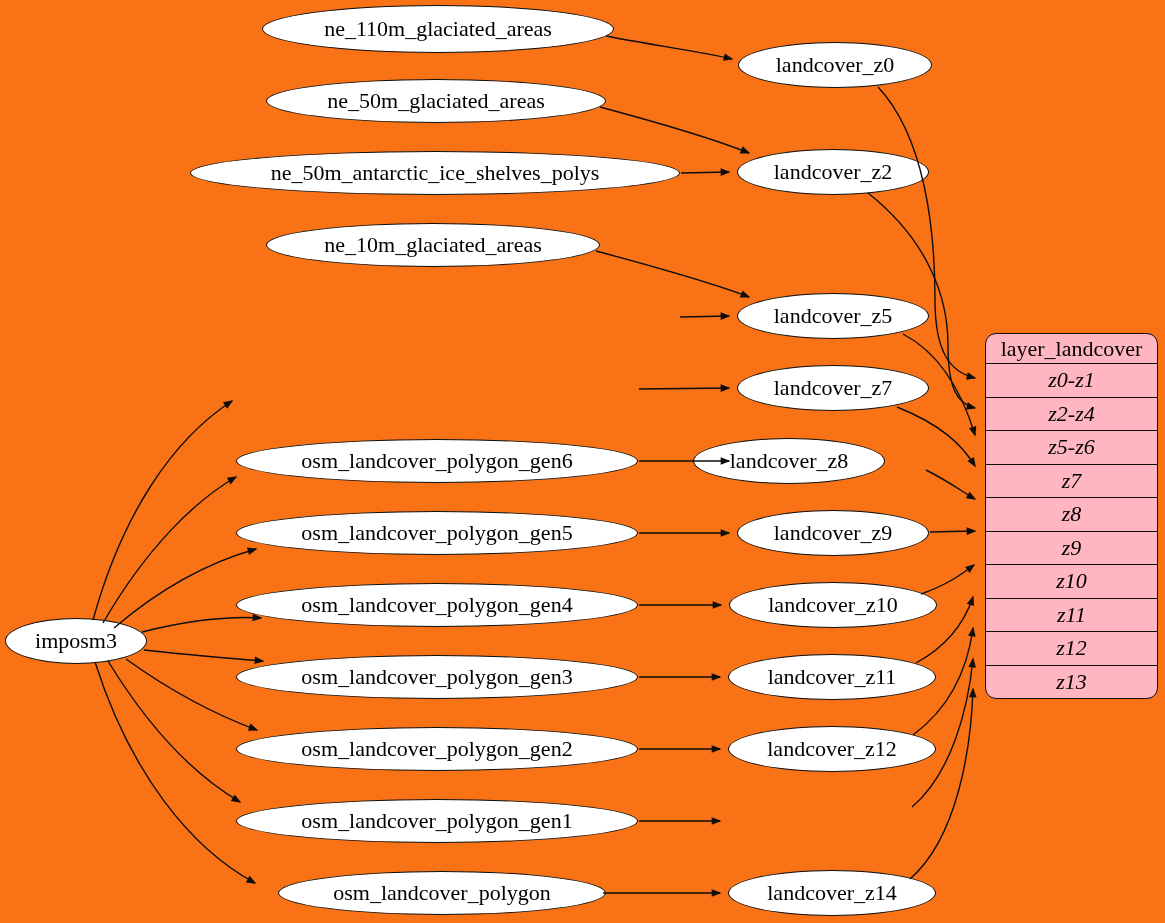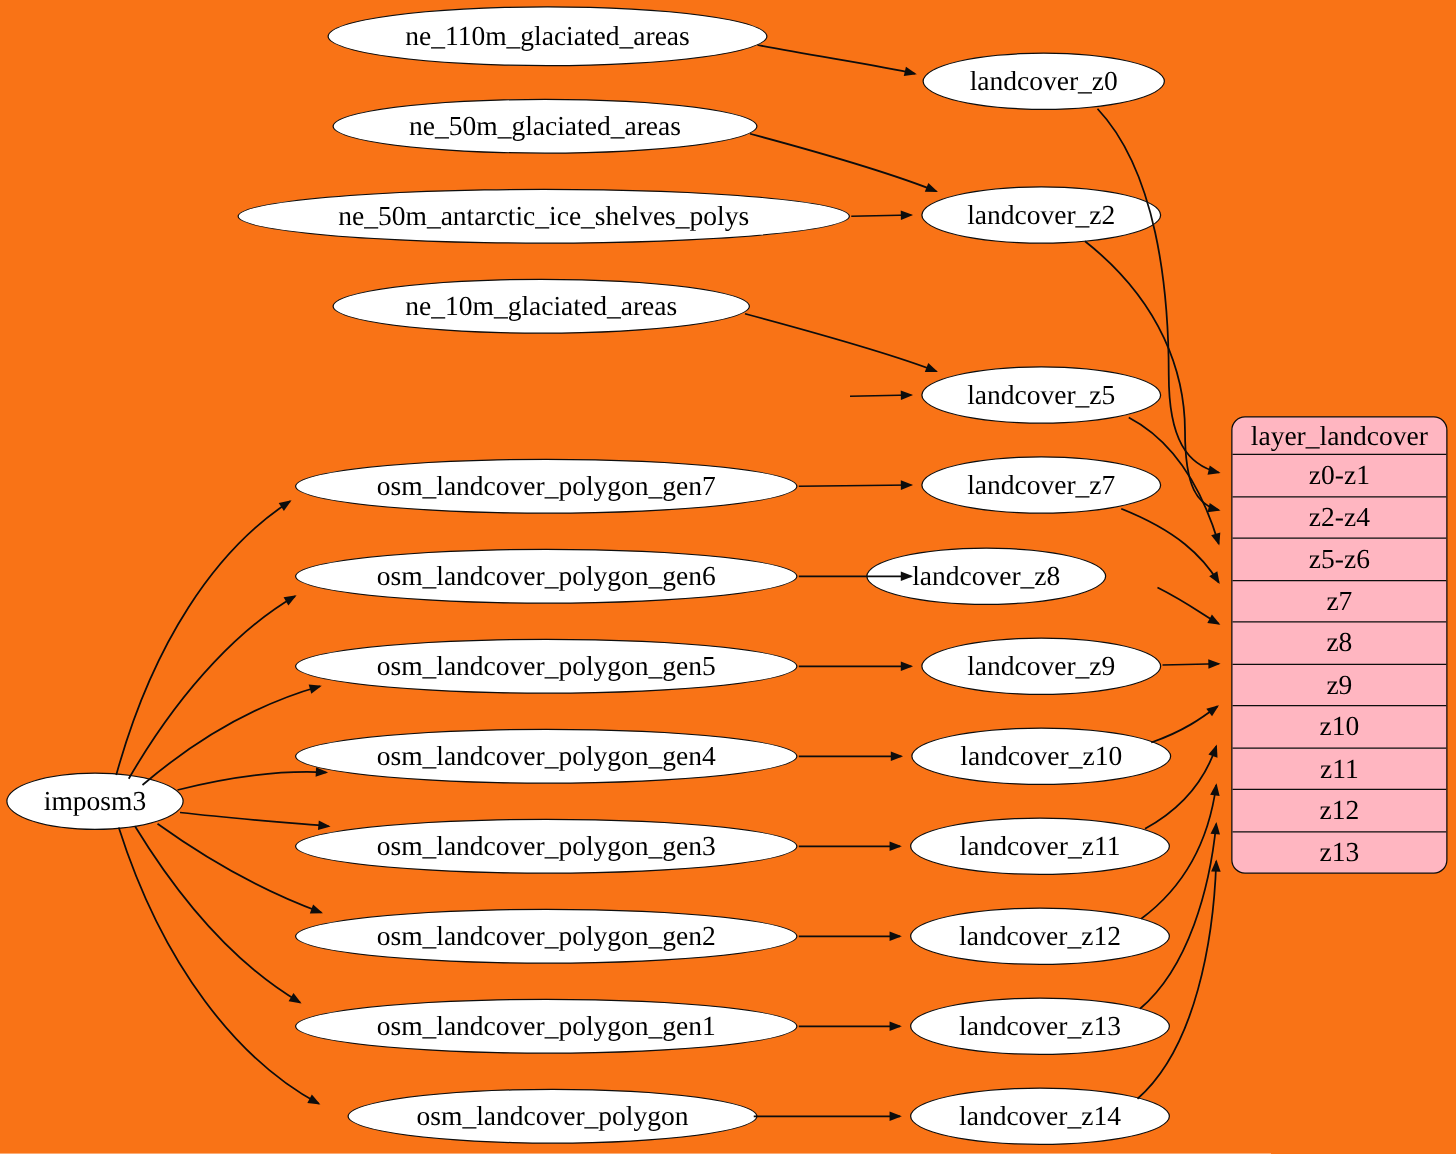--- a/index.html
+++ b/index.html
@@ -21,42 +21,39 @@
     box-sizing:border-box; background:#ffb6c1;
     border:1.5px solid #0d0d0d; border-radius:11px;
     display:flex; flex-direction:column; z-index:1;
     font-size:22px; line-height:1;
   }
   .record-header {
     flex:0 0 29px; display:flex; align-items:center; justify-content:center;
   }
   .record-row {
     flex:1 1 auto; border-top:1.4px solid #0d0d0d;
-    display:flex; align-items:center; justify-content:center;
+    display:flex; align-items:center; justify-content:center;font-style:italic;
   }
 </style>
 </head>
 <body>
 
 <div class="canvas">
 
   <div class="node" style="left:262px;top:5px;width:352px;height:48px">
       <span>ne_110m_glaciated_areas</span>
     </div>
   <div class="node" style="left:266px;top:79px;width:340px;height:44px">
       <span>ne_50m_glaciated_areas</span>
     </div>
   <div class="node" style="left:190px;top:151px;width:490px;height:44px">
       <span>ne_50m_antarctic_ice_shelves_polys</span>
     </div>
   <div class="node" style="left:266px;top:223px;width:334px;height:44px">
       <span>ne_10m_glaciated_areas</span>
-    </div>
-  <div class="node" style="left:236px;top:367px;width:402px;height:44px">
-      <span>osm_landcover_polygon_gen7</span>
     </div>
   <div class="node" style="left:236px;top:439px;width:402px;height:44px">
       <span>osm_landcover_polygon_gen6</span>
     </div>
   <div class="node" style="left:236px;top:511px;width:402px;height:44px">
       <span>osm_landcover_polygon_gen5</span>
     </div>
   <div class="node" style="left:236px;top:583px;width:402px;height:44px">
       <span>osm_landcover_polygon_gen4</span>
     </div>
@@ -95,23 +92,20 @@
       <span>landcover_z9</span>
     </div>
   <div class="node" style="left:729px;top:582px;width:208px;height:46px">
       <span>landcover_z10</span>
     </div>
   <div class="node" style="left:728px;top:654px;width:208px;height:46px">
       <span>landcover_z11</span>
     </div>
   <div class="node" style="left:728px;top:726px;width:208px;height:46px">
       <span>landcover_z12</span>
-    </div>
-  <div class="node" style="left:728px;top:798px;width:208px;height:46px">
-      <span>landcover_z13</span>
     </div>
   <div class="node" style="left:728px;top:870px;width:208px;height:46px">
       <span>landcover_z14</span>
     </div>
 
   <div class="record">
     <div class="record-header">layer_landcover</div>
     <div class="record-row">z0-z1</div>
     <div class="record-row">z2-z4</div>
     <div class="record-row">z5-z6</div>

